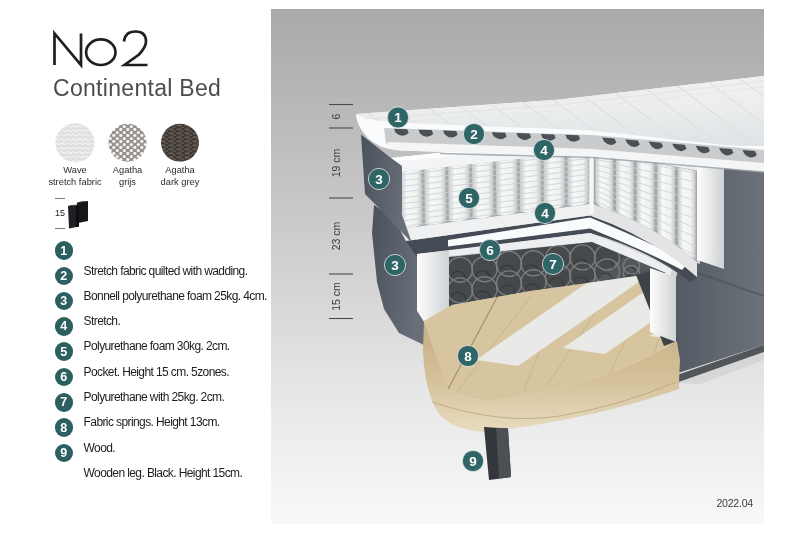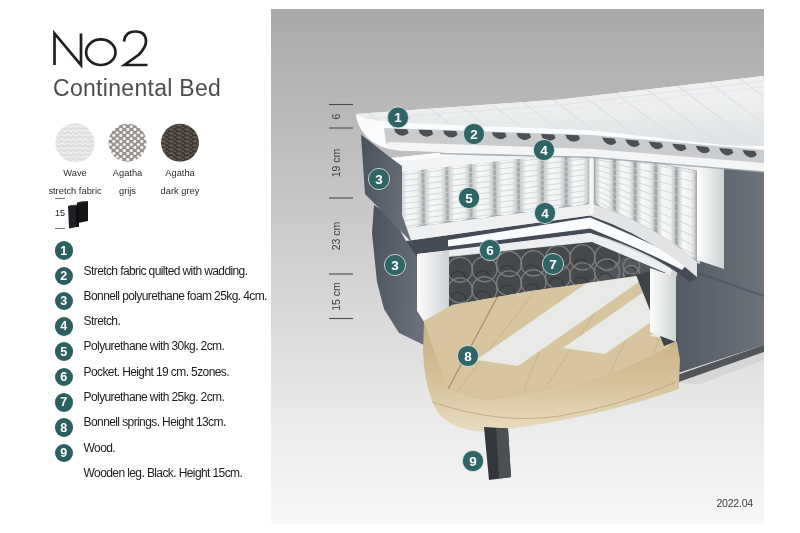--- a/index.html
+++ b/index.html
@@ -1,19 +1,19 @@
 <!DOCTYPE html>
 <html><head><meta charset="utf-8">
 <style>
 html,body{margin:0;padding:0;background:#fff;width:800px;height:533px;overflow:hidden;font-family:"Liberation Sans",sans-serif;}
 #page{position:relative;width:656px;height:533px;}
 .li{position:absolute;left:54.5px;height:19px;display:flex;align-items:center;}
 .ln{width:18.6px;height:18.6px;border-radius:50%;background:#2d5f60;color:#fff;font-size:12.5px;font-weight:bold;display:flex;align-items:center;justify-content:center;flex:none;}
 .lt{margin-left:10.5px;font-size:12px;letter-spacing:-0.6px;color:#1c1c1c;white-space:nowrap;margin-top:40px;}
-.sw-label{position:absolute;width:80px;text-align:center;font-size:9.3px;line-height:18px;color:#2b2b2b;}
+.sw-label{position:absolute;width:80px;text-align:center;font-size:9.3px;line-height:12px;color:#2b2b2b;}
 </style></head>
 <body>
 <div id="page">
 
 <svg width="200" height="75" style="position:absolute;left:40px;top:20px" viewBox="0 0 200 75">
 <g stroke="#1f1f1f" stroke-width="2.7" fill="none">
 <path d="M14.5,45 L14.5,13.5 L41,45 L41,13.5"></path>
 <ellipse cx="60.8" cy="32.2" rx="14.7" ry="12.8"></ellipse>
 <path d="M84,21.5 Q85,11.5 95.5,11.5 Q106,11.5 106,21.5 Q106,27 99,34.5 L84.5,45 L107.5,45"></path>
 </g>
@@ -75,36 +75,36 @@
       <span class="lt">Bonnell polyurethane foam 25kg. 4cm.</span>
     </div>
 
 <div class="li" style="top:291.6px">
       <span class="ln">3</span>
       <span class="lt">Stretch.</span>
     </div>
 
 <div class="li" style="top:316.9px">
       <span class="ln">4</span>
-      <span class="lt">Polyurethane with 30kg. 2cm.</span>
+      <span class="lt">Polyurethane foam 30kg. 2cm.</span>
     </div>
 
 <div class="li" style="top:342.2px">
       <span class="ln">5</span>
-      <span class="lt">Pocket. Height 19 cm. 5zones.</span>
+      <span class="lt">Pocket. Height 15 cm. 5zones.</span>
     </div>
 
 <div class="li" style="top:367.5px">
       <span class="ln">6</span>
       <span class="lt">Polyurethane with 25kg. 2cm.</span>
     </div>
 
 <div class="li" style="top:392.8px">
       <span class="ln">7</span>
-      <span class="lt">Bonnell springs. Height 13cm.</span>
+      <span class="lt">Fabric springs. Height 13cm.</span>
     </div>
 
 <div class="li" style="top:418.1px">
       <span class="ln">8</span>
       <span class="lt">Wood.</span>
     </div>
 
 <div class="li" style="top:443.4px">
       <span class="ln">9</span>
       <span class="lt">Wooden leg. Black. Height 15cm.</span>

